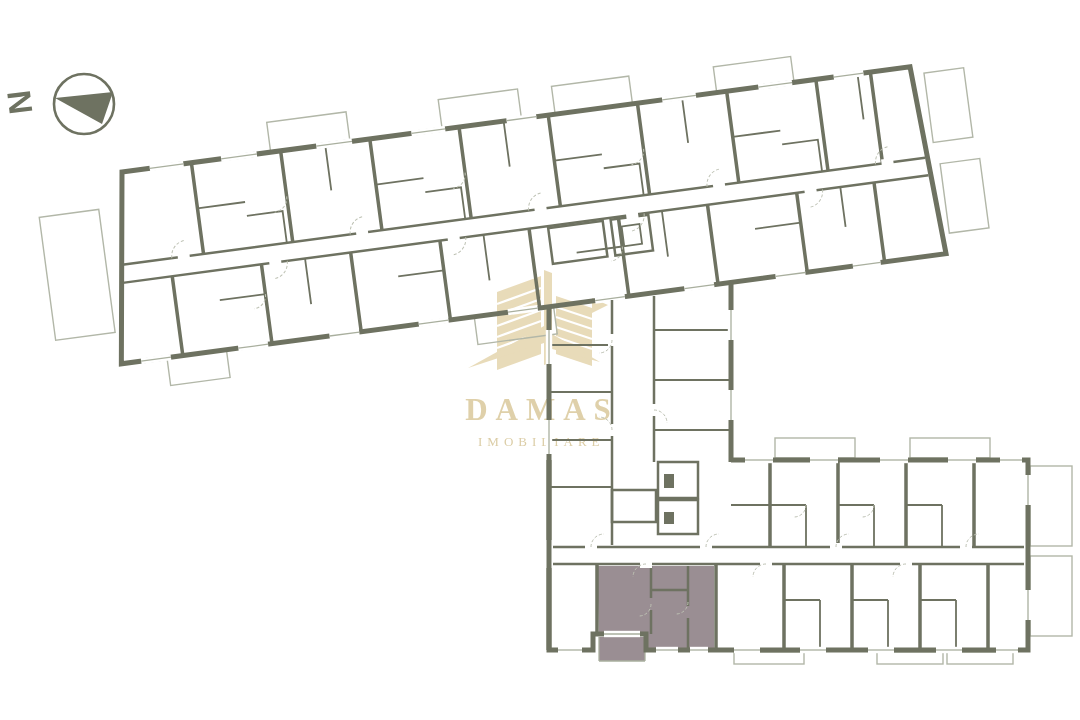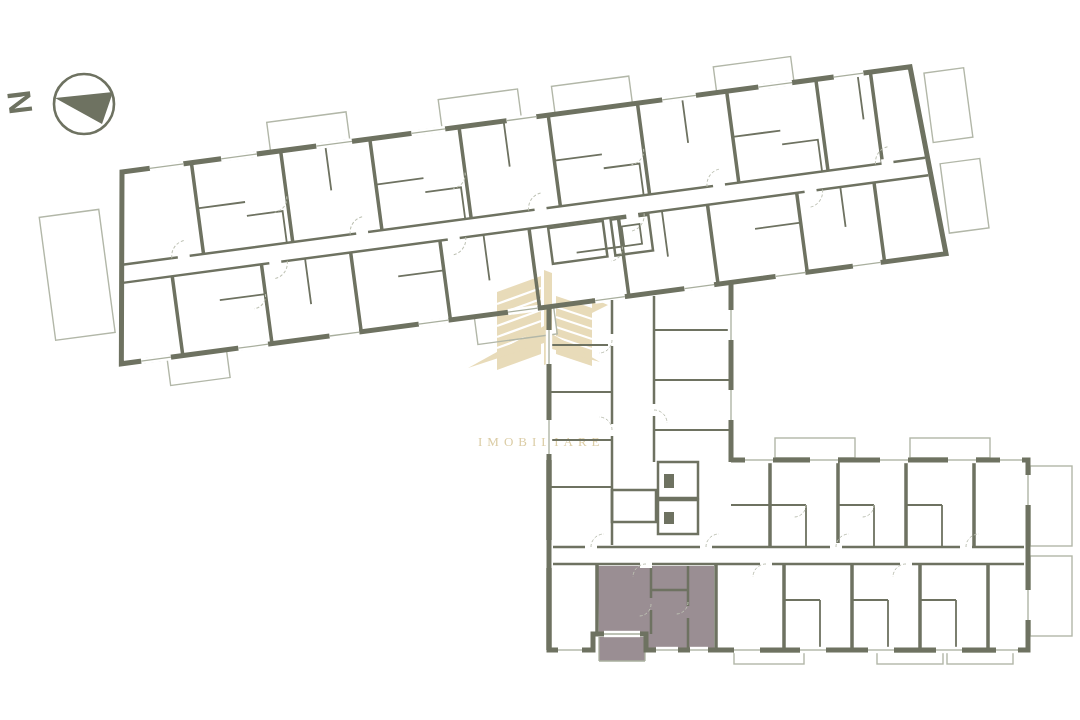--- a/index.html
+++ b/index.html
@@ -46,20 +46,21 @@
       <polygon class="beige" points="556,296 592,308 592,366 556,354"></polygon>
       <line x1="556" y1="307" x2="592" y2="319" stroke="#fff" stroke-width="2"></line>
       <line x1="556" y1="317" x2="592" y2="329" stroke="#fff" stroke-width="2"></line>
       <line x1="556" y1="327" x2="592" y2="339" stroke="#fff" stroke-width="2"></line>
       <line x1="556" y1="337" x2="592" y2="349" stroke="#fff" stroke-width="2"></line>
       <polygon class="beige" points="592,298 608,305 592,313"></polygon>
       <polygon class="beige" points="544,326 468,368 544,343"></polygon>
       <polygon class="beige" points="552,334 600,362 552,349"></polygon>
     </g>
   </svg>
+  <div class="brand">DAMAS</div>
   <div class="tagline">IMOBILIARE</div>
 
   <svg width="1080" height="720" viewBox="0 0 1080 720">
     <defs>
       <pattern id="grid" width="5" height="5" patternUnits="userSpaceOnUse">
         <path d="M0,0 H5 M0,0 V5" stroke="#6e7261" stroke-width="0.9" fill="none"></path>
       </pattern>
     </defs>
 
     <g transform="translate(122,172) rotate(-7.6)">

